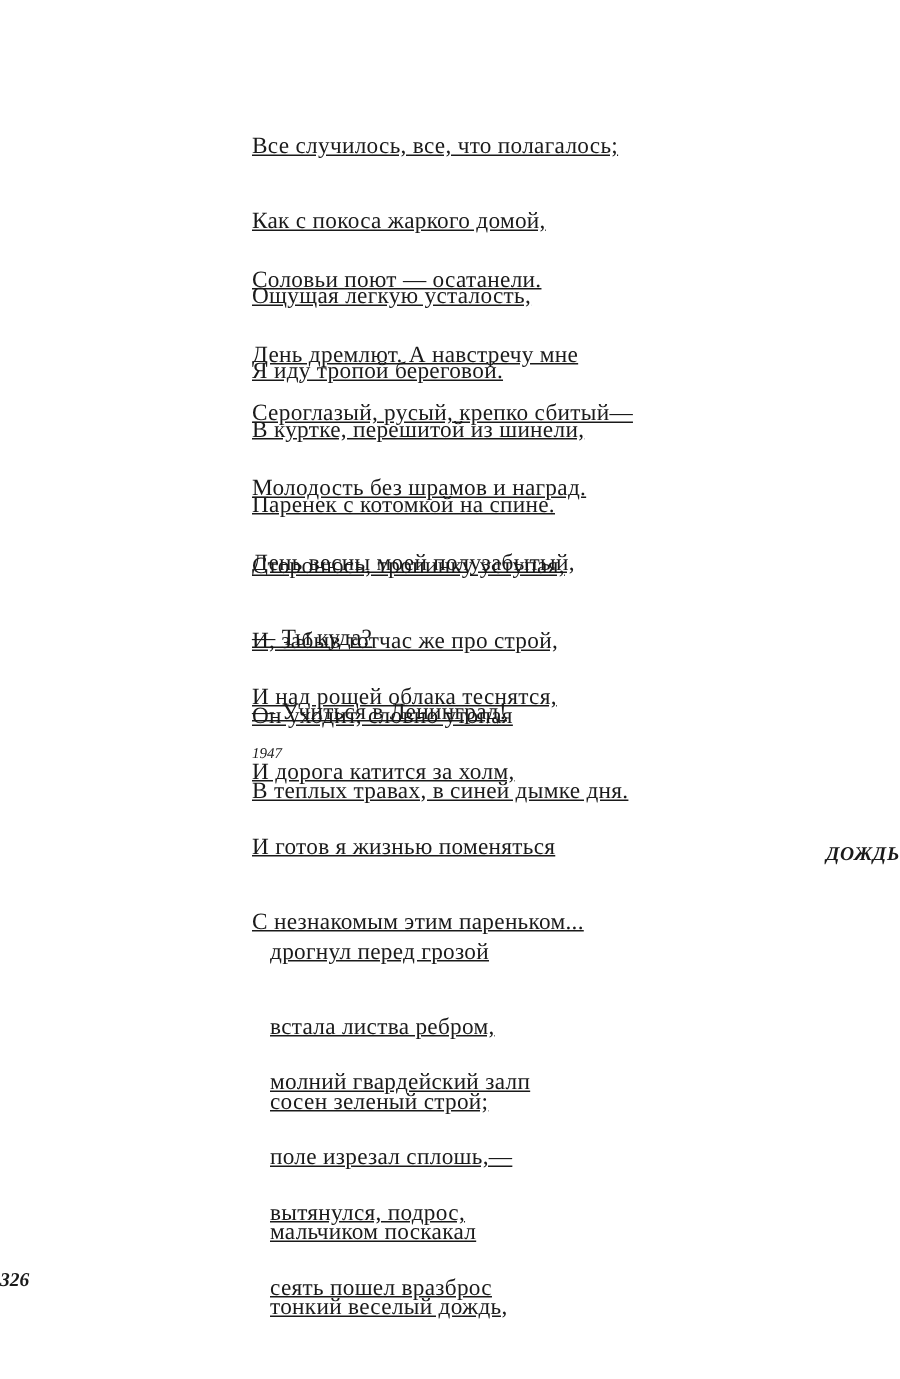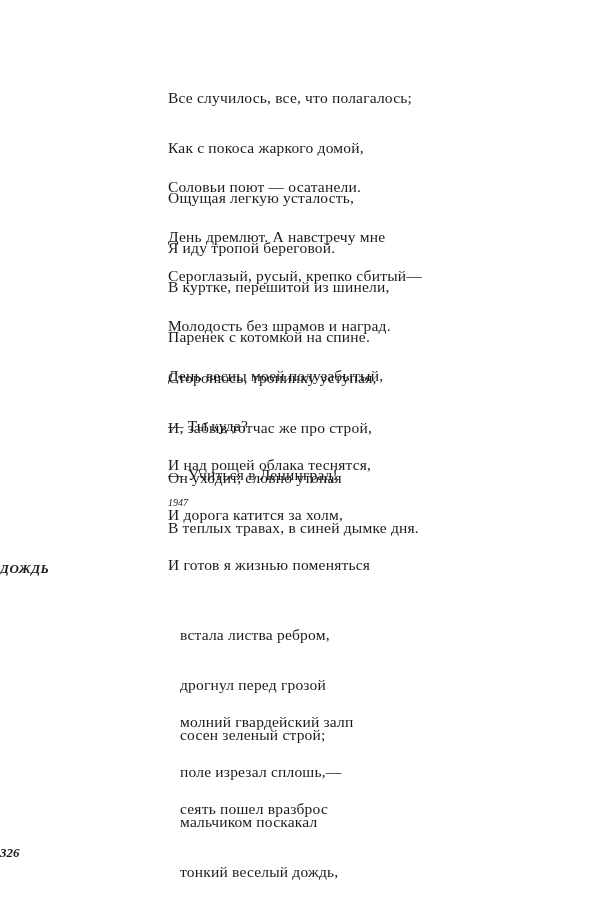--- a/index.html
+++ b/index.html
@@ -1,21 +1,21 @@
 <!DOCTYPE html>
 <html><head>
 <meta charset="utf-8">
 <style>
   html, body { margin: 0; padding: 0; background: #ffffff; }
   body { width: 600px; height: 919px; position: relative; overflow: hidden;
          font-family: "Liberation Serif", "DejaVu Serif", serif; color: #1a1a1a; }
   .stanza { position: absolute; font-size: 15.5px; line-height: 16.6px; white-space: pre; }
-  .line { display: block; letter-spacing: 0.2px; }
+  .line { display: block; letter-spacing: 0.2px; text-decoration: underline; }
   .date { position: absolute; left: 168px; top: 497px; font-style: italic; font-size: 10px; }
-  .title { position: absolute; left: 0; width: 600px; top: 561px; text-align: left;
+  .title { position: absolute; left: 0; width: 600px; top: 561px; text-align: right;
            font-style: italic; font-weight: bold; font-size: 13px; letter-spacing: 0.5px; }
   .pagenum { position: absolute; left: 0; width: 600px; top: 845px; 
              font-style: italic; font-weight: bold; font-size: 13px; }
 </style>
 </head>
 <body>
 
 <div>
   <div class="stanza" style="left:168px;top:57px">
     <span class="line">Все случилось, все, что полагалось;</span>
@@ -39,36 +39,38 @@
   <div class="stanza" style="left:168px;top:337px">
     <span class="line">Сторонюсь, тропинку уступая,</span>
     <span class="line">И, забыв тотчас же про строй,</span>
     <span class="line">Он уходит, словно утопая</span>
     <span class="line">В теплых травах, в синей дымке дня.</span>
   </div>
   <div class="stanza" style="left:168px;top:424px">
     <span class="line">И над рощей облака теснятся,</span>
     <span class="line">И дорога катится за холм,</span>
     <span class="line">И готов я жизнью поменяться</span>
+    <span class="line">С незнакомым этим пареньком...</span>
   </div>
   <div class="date">1947</div>
 </div>
 
 <div>
   <div class="title">ДОЖДЬ</div>
   <div class="stanza" style="left:180px;top:594px">
+    <span class="line">дрогнул перед грозой</span>
     <span class="line">встала листва ребром,</span>
-    <span class="line">дрогнул перед грозой</span>
     <span class="line">сосен зеленый строй;</span>
   </div>
   <div class="stanza" style="left:180px;top:681px">
     <span class="line">молний гвардейский залп</span>
     <span class="line">поле изрезал сплошь,—</span>
     <span class="line">мальчиком поскакал</span>
     <span class="line">тонкий веселый дождь,</span>
   </div>
   <div class="stanza" style="left:180px;top:768px">
+    <span class="line">вытянулся, подрос,</span>
     <span class="line">сеять пошел вразброс</span>
     
   </div>
 </div>
 
 <div class="pagenum">326</div>
 
 </body></html>

